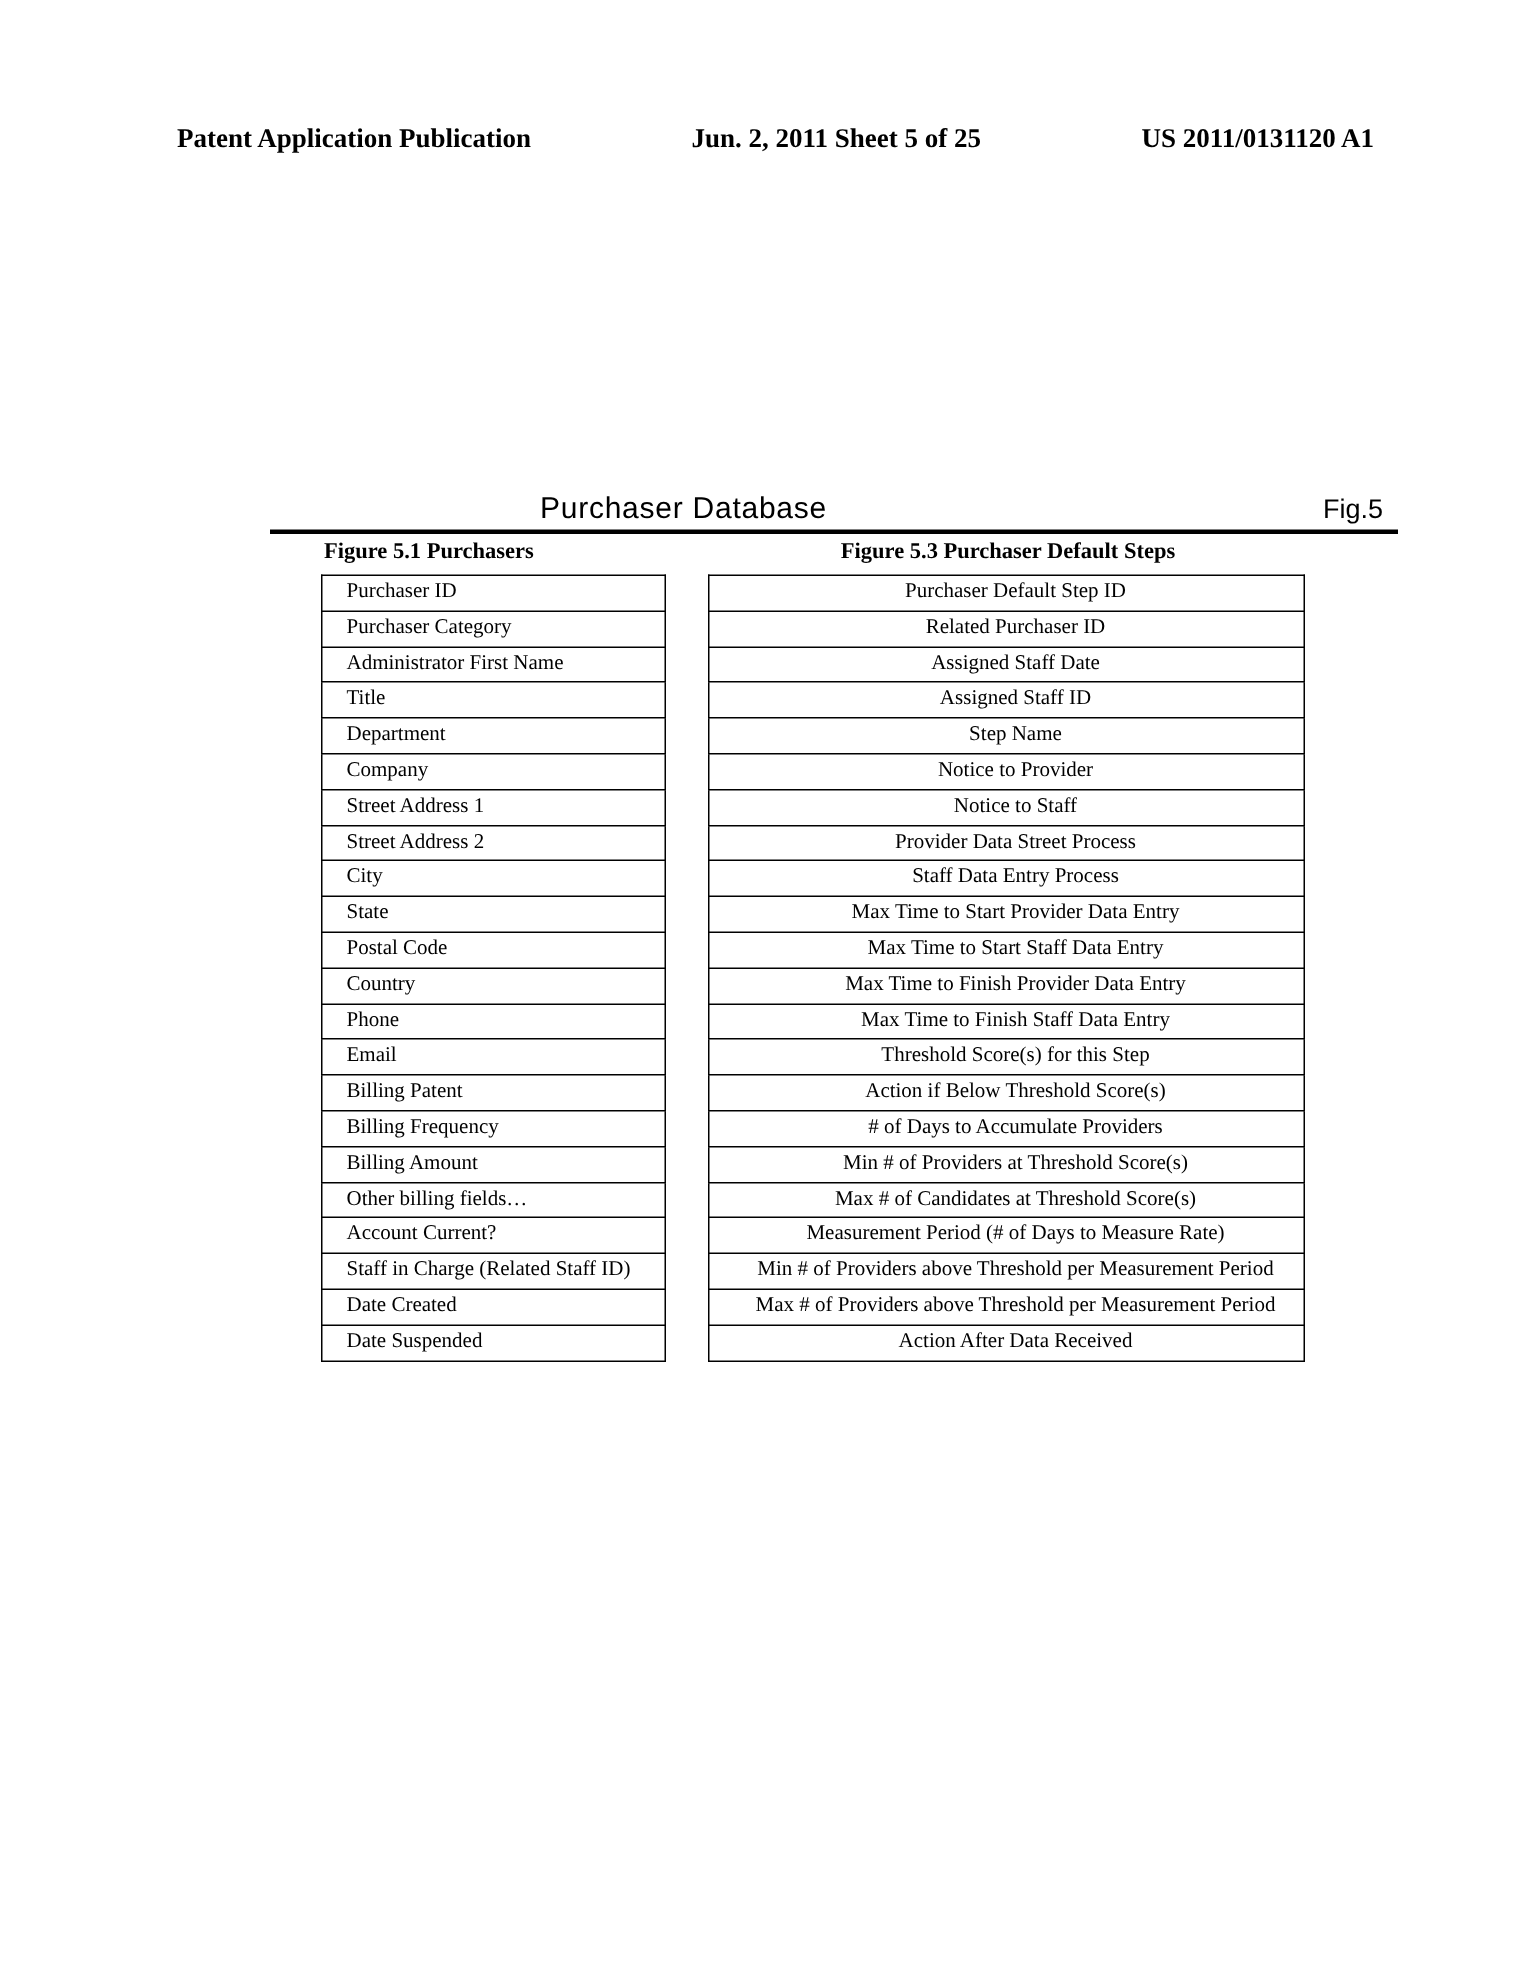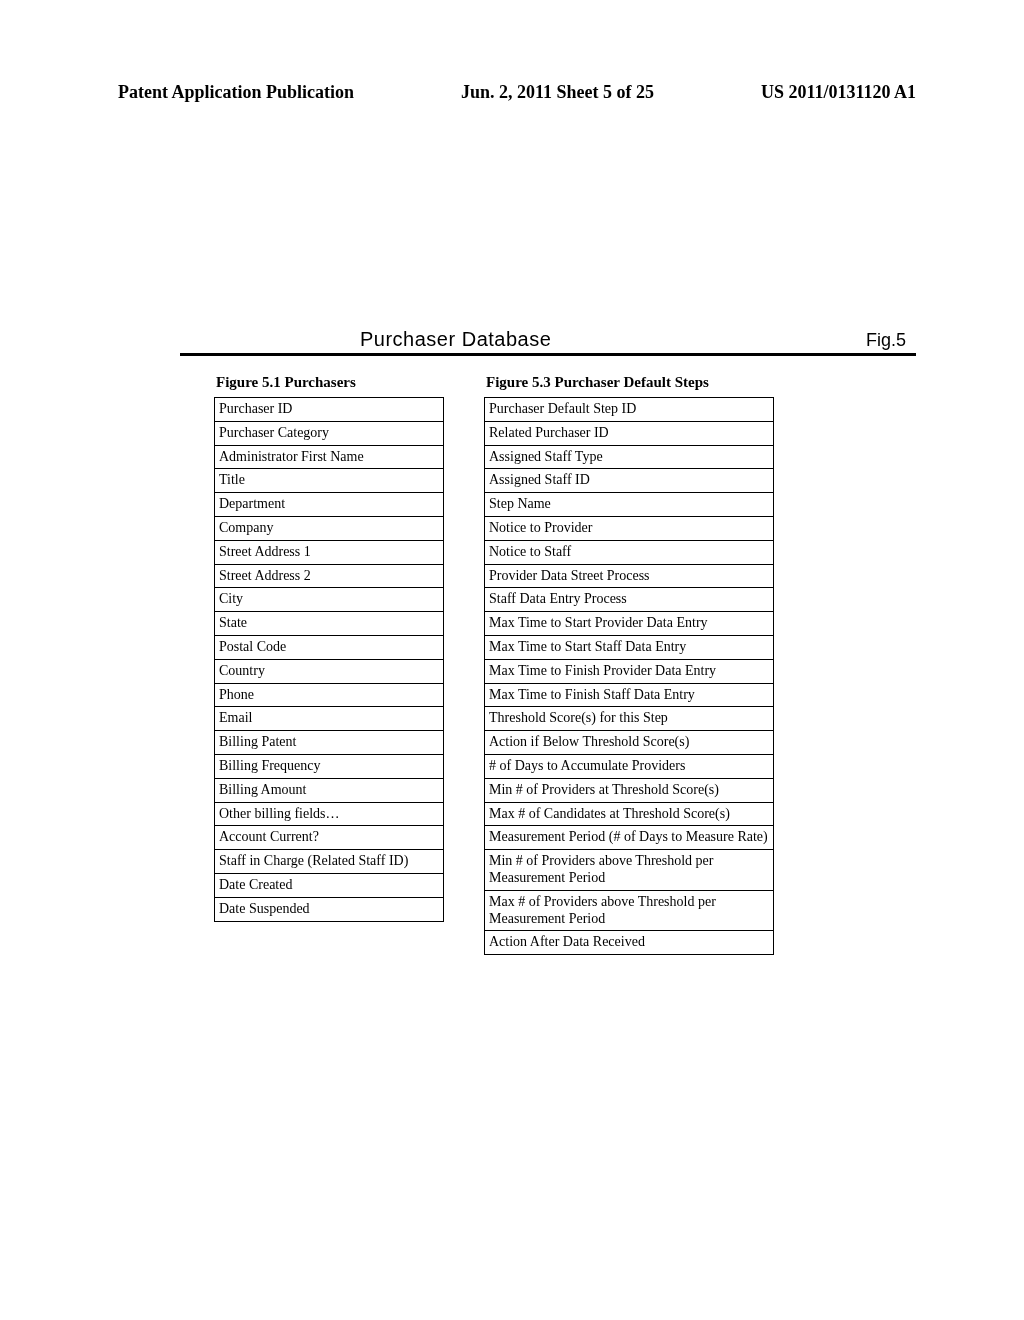--- a/index.html
+++ b/index.html
@@ -22,21 +22,21 @@
       right: 108px;
       display: flex;
       justify-content: space-between;
       font-size: 18px;
       font-weight: bold;
     }
     .main-title-block {
       position: absolute;
       top: 328px;
       left: 180px;
-      right: 108px;
+      right: 92px;
     }
     .main-title-row {
       display: flex;
       justify-content: space-between;
       align-items: baseline;
       border-bottom: 3px solid #000;
       padding-bottom: 2px;
     }
     .main-title {
       font-family: Arial, Helvetica, sans-serif;
@@ -46,47 +46,47 @@
       margin-left: 180px;
     }
     .fig-label {
       font-family: Arial, Helvetica, sans-serif;
       font-size: 18px;
       font-weight: 400;
       margin-right: 10px;
     }
     .tables-area {
       position: absolute;
-      top: 374px;
+      top: 360px;
       left: 214px;
       right: 108px;
       display: flex;
-      gap: 40px;
+      gap: 28px;
       align-items: flex-start;
     }
     .col {
       display: flex;
       flex-direction: column;
     }
     .col-left { width: 230px; }
-    .col-right { width: 290px; }
+    .col-right { width: 398px; text-align: center; }
     .table-caption {
       font-size: 15px;
       font-weight: bold;
       margin-bottom: 6px;
       padding-left: 2px;
     }
     table.field-table {
       border-collapse: collapse;
       width: 100%;
       border: 1px solid #000;
     }
     table.field-table td {
       border: 1px solid #000;
-      padding: 3px 4px 3px 4px;
+      padding: 3px 4px 3px 16px;
       font-size: 14px;
       line-height: 1.2;
       vertical-align: top;
     }
   </style>
 </head>
 <body>
 
 <div class="header-row">
   <span>Patent Application Publication</span>
@@ -181,21 +181,21 @@
     <div class="table-caption">Figure 5.3 Purchaser Default Steps</div>
     <table class="field-table">
       <tbody>
         <tr>
             <td>Purchaser Default Step ID</td>
           </tr>
         <tr>
             <td>Related Purchaser ID</td>
           </tr>
         <tr>
-            <td>Assigned Staff Type</td>
+            <td>Assigned Staff Date</td>
           </tr>
         <tr>
             <td>Assigned Staff ID</td>
           </tr>
         <tr>
             <td>Step Name</td>
           </tr>
         <tr>
             <td>Notice to Provider</td>
           </tr>

